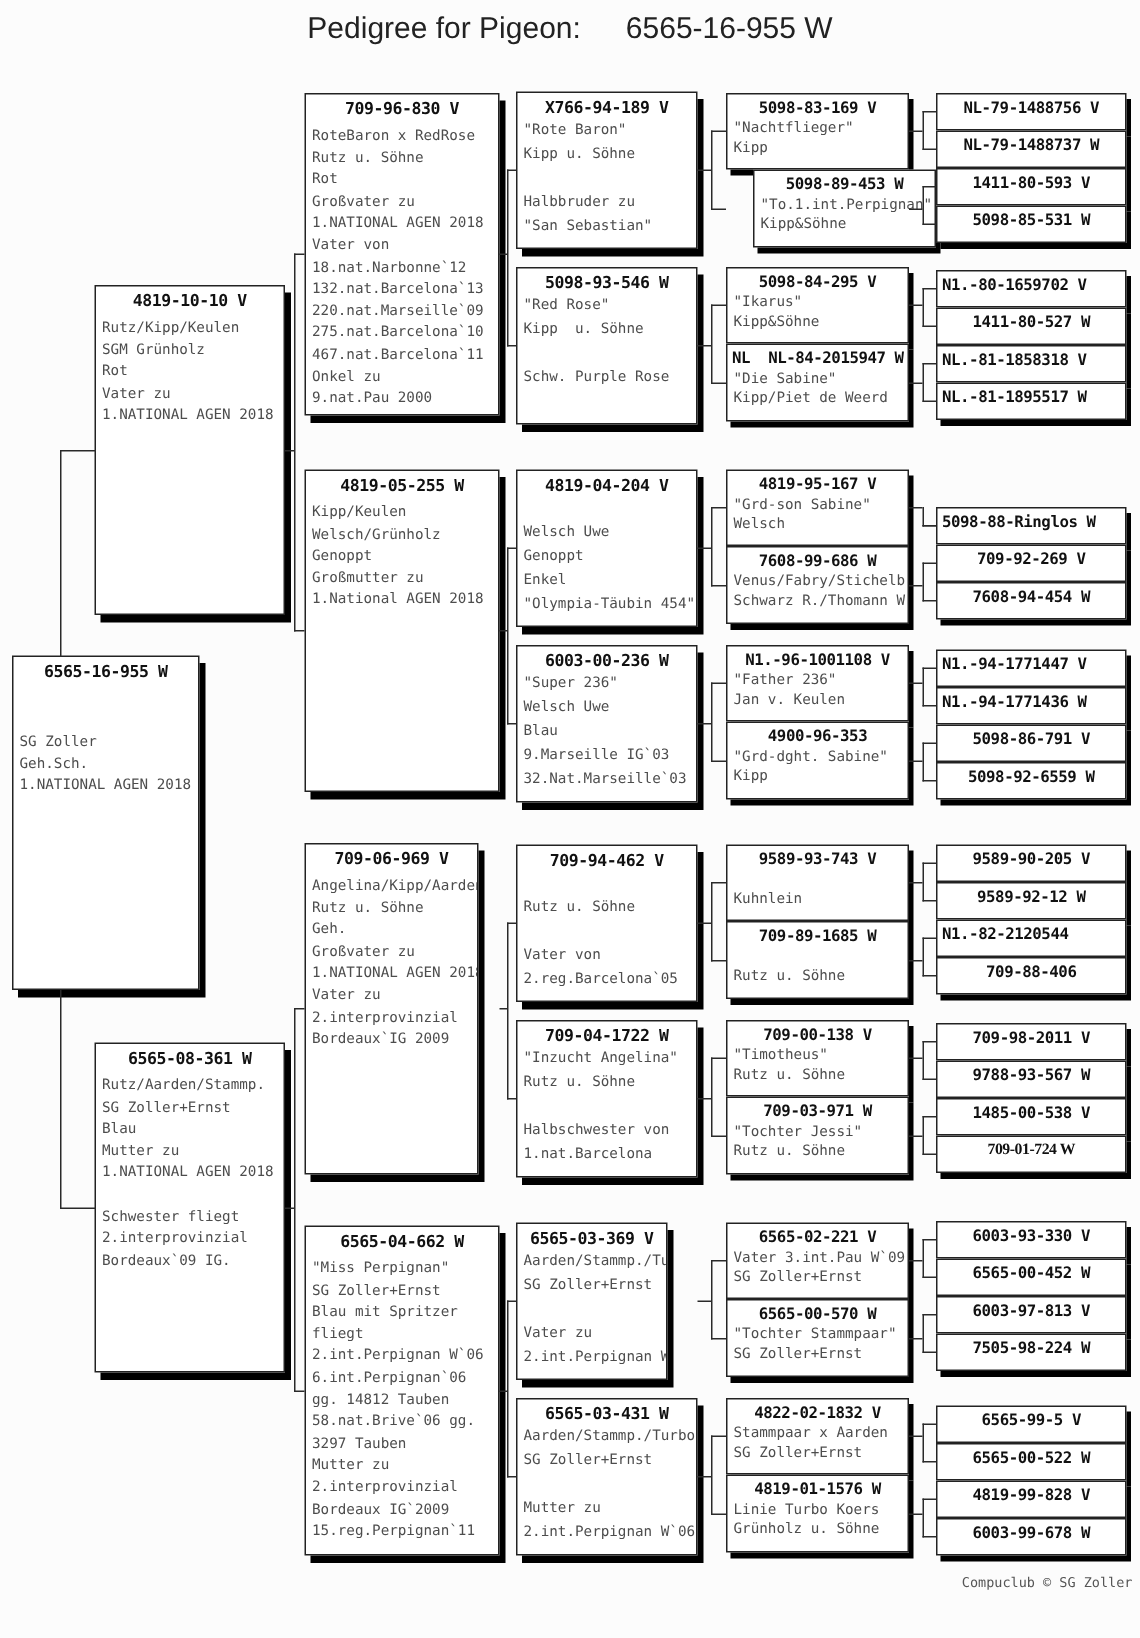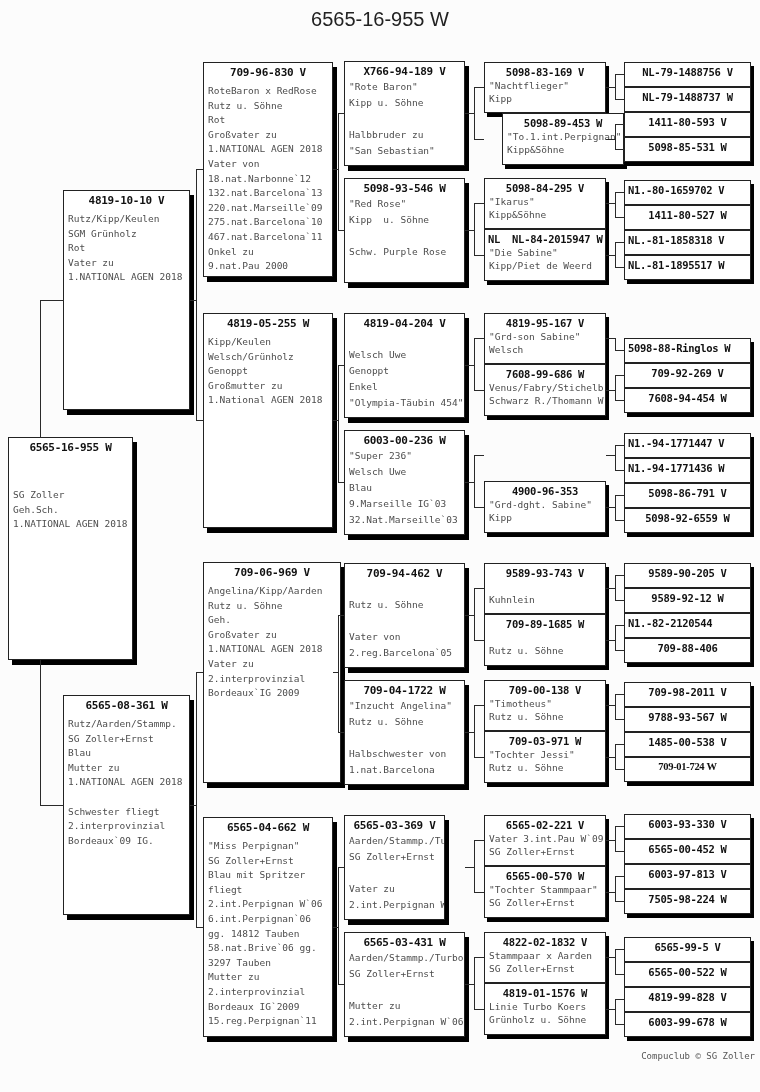--- a/index.html
+++ b/index.html
@@ -20,20 +20,21 @@
   .sm .bl{line-height:13px;height:13px;}
   .cline{position:absolute;background:#2a2a2a;}
   #footer{position:absolute;top:1051px;right:5px;font-size:9px;color:#555;
           font-family:"DejaVu Sans Mono",monospace;white-space:pre;}
 </style>
 </head>
 <body>
 
 <div id="stage">
   <div id="title">
+    <span>Pedigree for Pigeon:</span>
     <span>6565-16-955 W</span>
   </div>
   <div id="footer">Compuclub © SG Zoller</div>
 <div class="box lg" style="left: 8px; top: 437px; width: 125px; height: 223px;">
       <div class="hd">6565-16-955 W</div>
       <div class="bl"></div>
       <div class="bl"></div>
       <div class="bl">SG Zoller</div>
       <div class="bl">Geh.Sch.</div>
       <div class="bl">1.NATIONAL AGEN 2018</div>
@@ -75,21 +76,21 @@
       <div class="bl">9.nat.Pau 2000</div>
     </div>
     <div class="box lg" style="left: 203px; top: 313px; width: 130px; height: 215px;">
       <div class="hd">4819-05-255 W</div>
       <div class="bl">Kipp/Keulen</div>
       <div class="bl">Welsch/Grünholz</div>
       <div class="bl">Genoppt</div>
       <div class="bl">Großmutter zu</div>
       <div class="bl">1.National AGEN 2018</div>
     </div>
-    <div class="box lg" style="left: 203px; top: 562px; width: 138px; height: 221px;">
+    <div class="box lg" style="left: 203px; top: 562px; width: 116px; height: 221px;">
       <div class="hd">709-06-969 V</div>
       <div class="bl">Angelina/Kipp/Aarden</div>
       <div class="bl">Rutz u. Söhne</div>
       <div class="bl">Geh.</div>
       <div class="bl">Großvater zu</div>
       <div class="bl">1.NATIONAL AGEN 2018</div>
       <div class="bl">Vater zu</div>
       <div class="bl">2.interprovinzial</div>
       <div class="bl">Bordeaux`IG 2009</div>
     </div>
@@ -194,20 +195,25 @@
     </div>
     <div class="box sm" style="left: 484px; top: 313px; width: 122px; height: 51px;">
       <div class="hd">4819-95-167 V</div>
       <div class="bl">"Grd-son Sabine"</div>
       <div class="bl">Welsch</div>
     </div>
     <div class="box sm" style="left: 484px; top: 364px; width: 122px; height: 52px;">
       <div class="hd">7608-99-686 W</div>
       <div class="bl">Venus/Fabry/Stichelb</div>
       <div class="bl">Schwarz R./Thomann W</div>
+    </div>
+    <div class="box sm" style="left: 484px; top: 430px; width: 122px; height: 51px;">
+      <div class="hd">N1.-96-1001108 V</div>
+      <div class="bl">"Father 236"</div>
+      <div class="bl">Jan v. Keulen</div>
     </div>
     <div class="box sm" style="left: 484px; top: 481px; width: 122px; height: 52px;">
       <div class="hd">4900-96-353</div>
       <div class="bl">"Grd-dght. Sabine"</div>
       <div class="bl">Kipp</div>
     </div>
     <div class="box sm" style="left: 484px; top: 563px; width: 122px; height: 51px;">
       <div class="hd">9589-93-743 V</div>
       <div class="bl"></div>
       <div class="bl">Kuhnlein</div>

